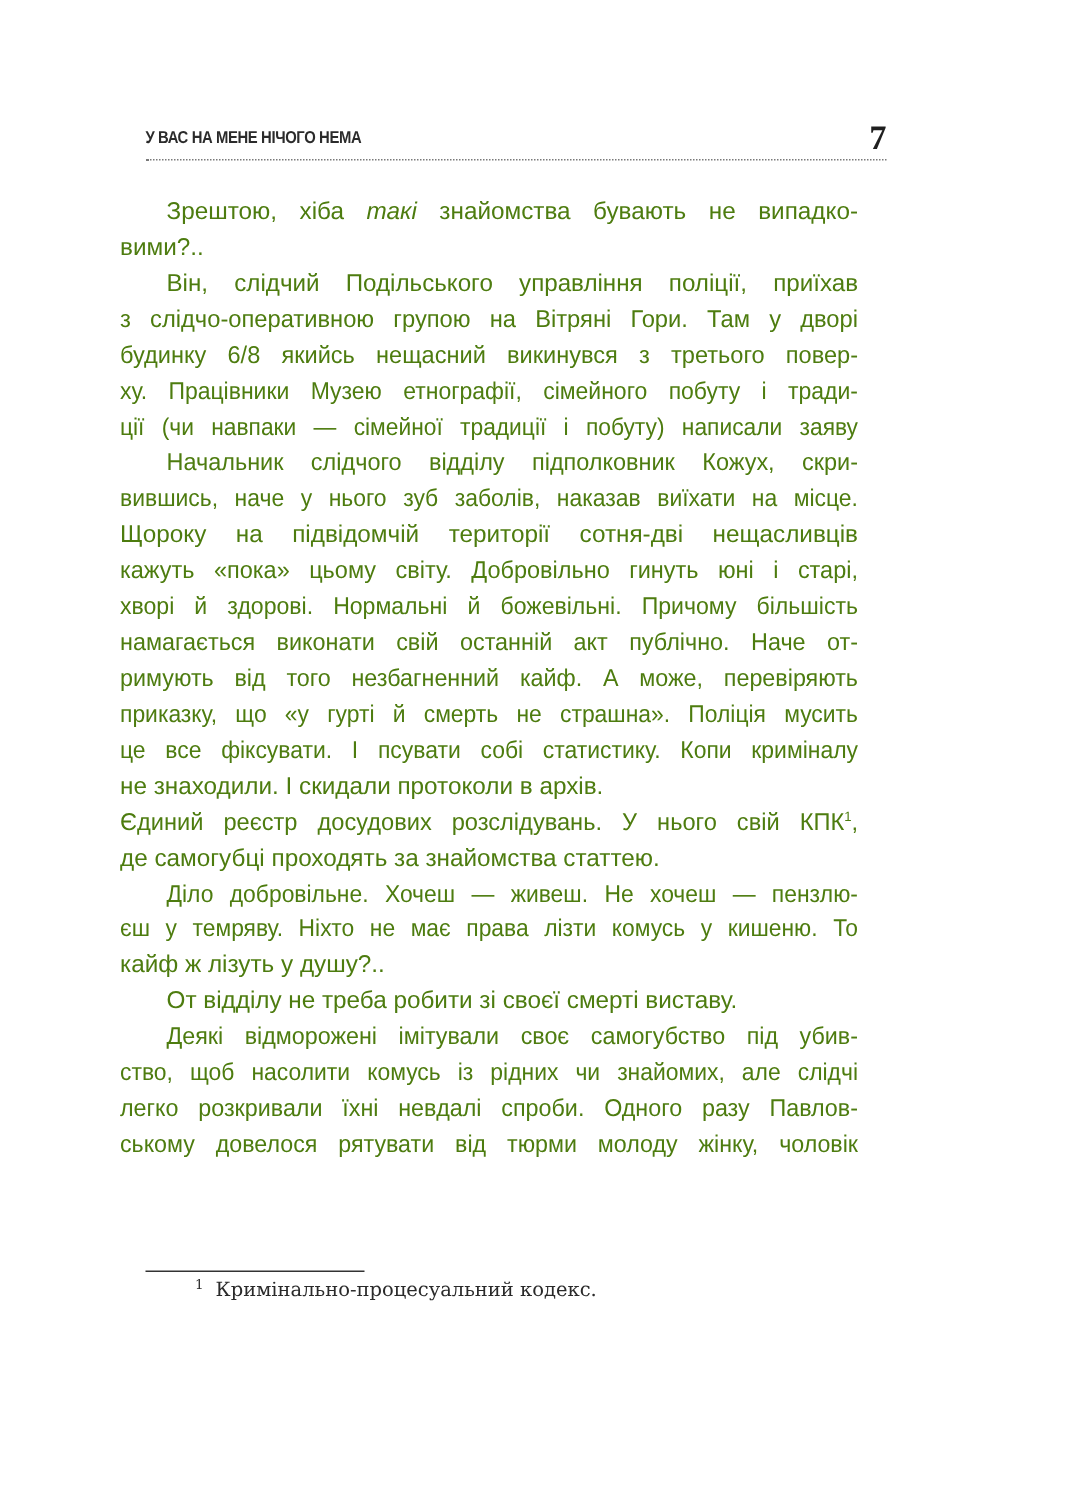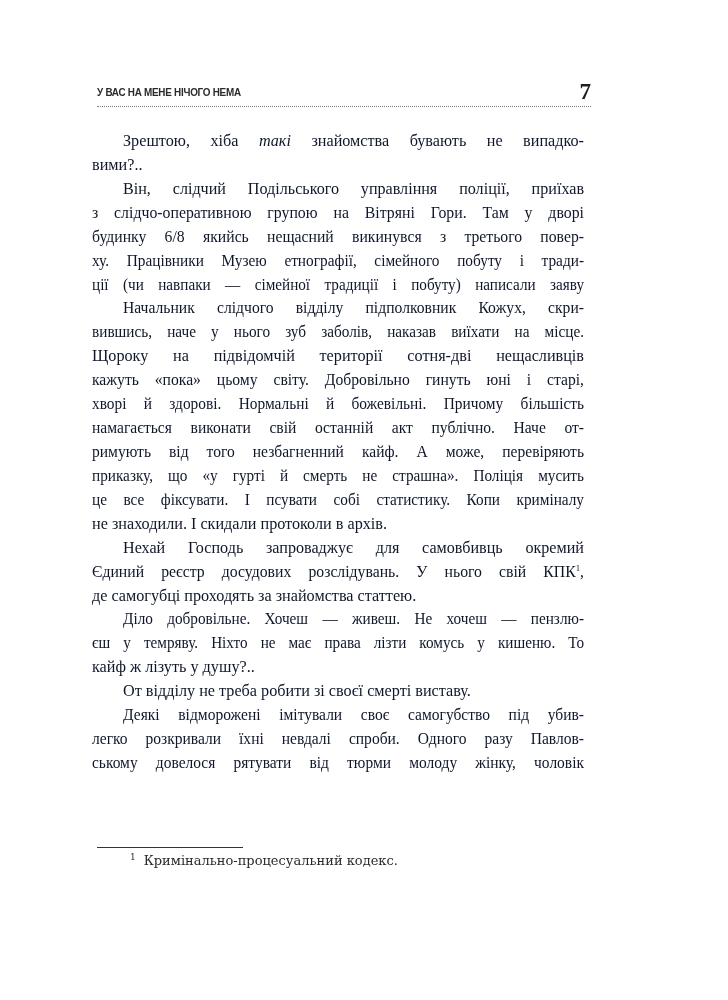--- a/index.html
+++ b/index.html
@@ -14,22 +14,22 @@
   .page-number {
     position: absolute; left: 575px; top: 79px; width: 16px; height: 24px;
     font-family: "Liberation Serif", serif; font-size: 23px; font-weight: bold;
     color: #1f1f1f; text-align: right;
   }
   .head-rule {
     position: absolute; left: 97px; top: 106px; width: 494px; height: 0;
     border-top: 1.5px dotted #7a7a7a;
   }
   .body-text {
-    position: absolute; left: 92px; top: 130px; width: 492px;
-    font-family: Liberation Serif, serif; font-size: 16.2px; color: #0f172a;
+    position: absolute; left: 80px; top: 130px; width: 492px;
+    font-family: Liberation Sans, sans-serif; font-size: 16.2px; color: #4d7c0f;
   }
   .line {
     height: 23.93px; line-height: 23.93px; white-space: nowrap;
     text-align: justify; text-align-last: justify; overflow: visible;
   }
   .line.indent { padding-left: 31px; }
   .line.last { text-align-last: left; }
   .line .cond { display: inline-block; transform-origin: left center; }
   .line em { font-style: italic; }
   sup.fn { font-size: 9px; vertical-align: 6px; line-height: 0; }
@@ -62,28 +62,28 @@
       <div class="line indent" style="white-space: nowrap;"><span class="cond" style="transform: scaleX(0.966); width: 477.219px;"><span>Начальник слідчого відділу підполковник Кожух, скри-</span></span></div>
       <div class="line" style="white-space: nowrap;"><span class="cond" style="transform: scaleX(0.9432); width: 521.625px;"><span>вившись, наче у нього зуб заболів, наказав виїхати на місце.</span></span></div>
       <div class="line" style="white-space: nowrap;"><span>Щороку на підвідомчій території сотня-дві нещасливців</span></div>
       <div class="line" style="white-space: nowrap;"><span class="cond" style="transform: scaleX(0.9667); width: 508.922px;"><span>кажуть «пока» цьому світу. Добровільно гинуть юні і старі,</span></span></div>
       <div class="line" style="white-space: nowrap;"><span class="cond" style="transform: scaleX(0.9496); width: 518.125px;"><span>хворі й здорові. Нормальні й божевільні. Причому більшість</span></span></div>
       <div class="line" style="white-space: nowrap;"><span class="cond" style="transform: scaleX(0.9631); width: 510.859px;"><span>намагається виконати свій останній акт публічно. Наче от-</span></span></div>
       <div class="line" style="white-space: nowrap;"><span class="cond" style="transform: scaleX(0.9599); width: 512.562px;"><span>римують від того незбагненний кайф. А може, перевіряють</span></span></div>
       <div class="line" style="white-space: nowrap;"><span class="cond" style="transform: scaleX(0.9419); width: 522.328px;"><span>приказку, що «у гурті й смерть не страшна». Поліція мусить</span></span></div>
       <div class="line" style="white-space: nowrap;"><span class="cond" style="transform: scaleX(0.9438); width: 521.297px;"><span>це все фіксувати. І псувати собі статистику. Копи криміналу</span></span></div>
       <div class="line last" style="white-space: nowrap;"><span>не знаходили. І скидали протоколи в архів.</span></div>
-      <div class="line indent" style="white-space: nowrap;"><span class="cond" style="transform: scaleX(0.9959); width: 462.906px;"><span>Нехай Господь запроваджує для самовбивць окремий</span></span></div>
       <div class="line" style="white-space: nowrap;"><span class="cond" style="transform: scaleX(0.9725); width: 505.922px;"><span>Єдиний реєстр досудових розслідувань. У нього свій КПК</span><sup class="fn">1</sup><span>,</span></span></div>
       <div class="line last" style="white-space: nowrap;"><span>де самогубці проходять за знайомства статтею.</span></div>
       <div class="line indent" style="white-space: nowrap;"><span class="cond" style="transform: scaleX(0.9422); width: 489.281px;"><span>Діло добровільне. Хочеш — живеш. Не хочеш — пензлю-</span></span></div>
       <div class="line" style="white-space: nowrap;"><span class="cond" style="transform: scaleX(0.9396); width: 523.625px;"><span>єш у темряву. Ніхто не має права лізти комусь у кишеню. То</span></span></div>
       <div class="line last" style="white-space: nowrap;"><span>кайф ж лізуть у душу?..</span></div>
       <div class="line indent last" style="white-space: nowrap;"><span>От відділу не треба робити зі своєї смерті виставу.</span></div>
       <div class="line indent" style="white-space: nowrap;"><span class="cond" style="transform: scaleX(0.9589); width: 480.781px;"><span>Деякі відморожені імітували своє самогубство під убив-</span></span></div>
+      <div class="line" style="white-space: nowrap;"><span class="cond" style="transform: scaleX(0.9428); width: 521.859px;"><span>ство, щоб насолити комусь із рідних чи знайомих, але слідчі</span></span></div>
       <div class="line" style="white-space: nowrap;"><span class="cond" style="transform: scaleX(0.9598); width: 512.609px;"><span>легко розкривали їхні невдалі спроби. Одного разу Павлов-</span></span></div>
       <div class="line" style="white-space: nowrap;"><span class="cond" style="transform: scaleX(0.9561); width: 514.594px;"><span>ському довелося рятувати від тюрми молоду жінку, чоловік</span></span></div>
     </div>
 
   <div class="footnote-rule"></div>
   <div class="footnote">
     <span class="fn-mark">1</span><span>Кримінально-процесуальний кодекс.</span>
   </div>
 </div>
 

